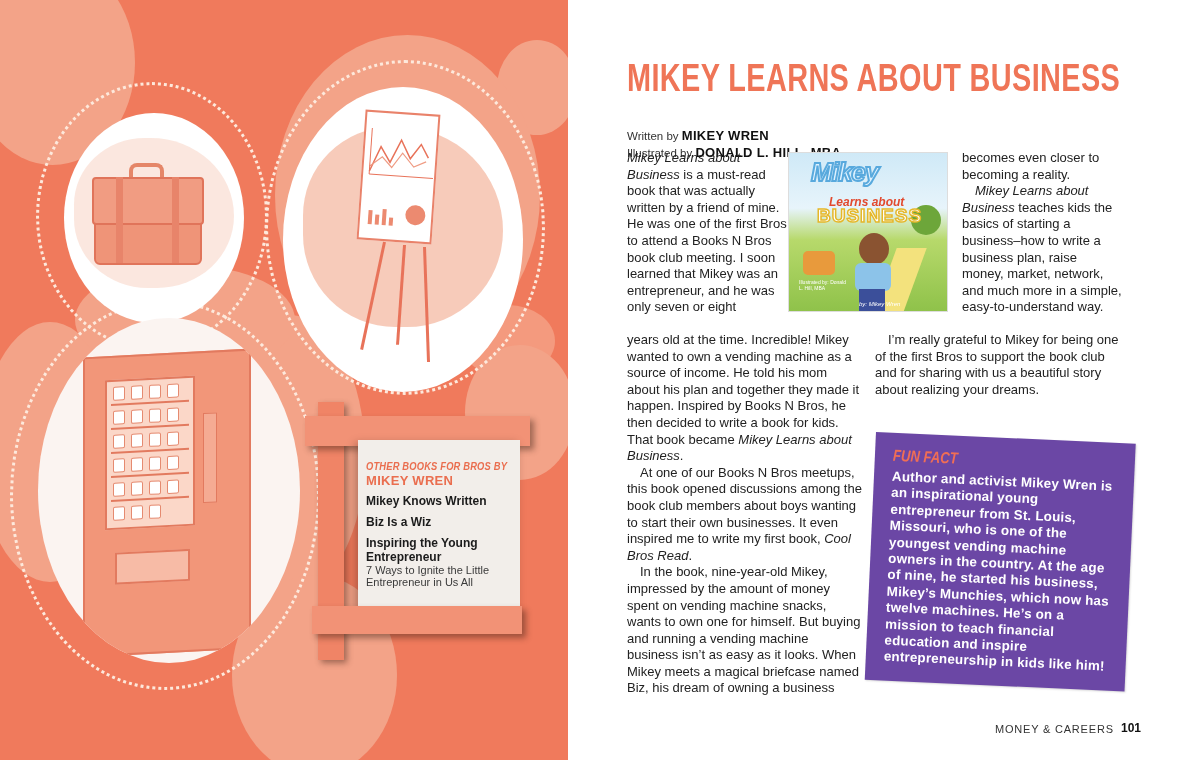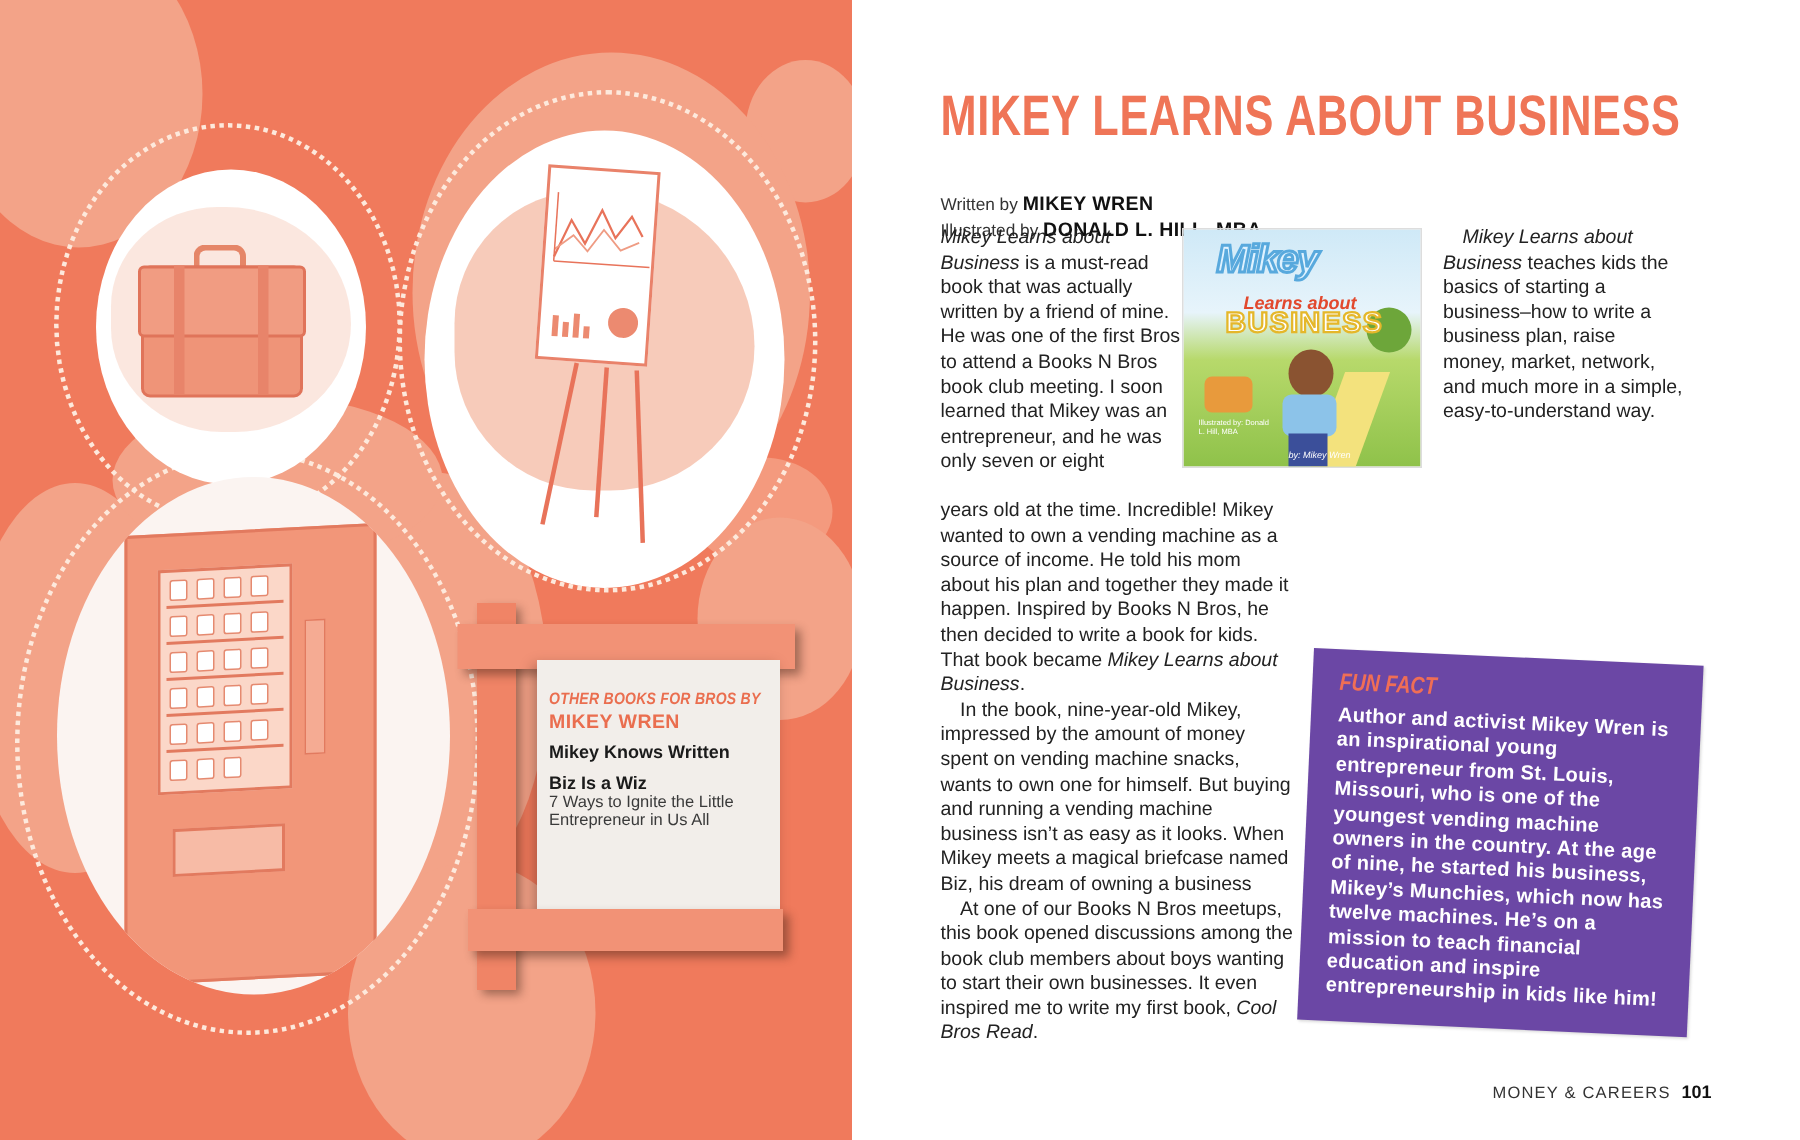--- a/index.html
+++ b/index.html
@@ -169,20 +169,21 @@
   </div>
 
   <div>
     <div class="sign-post" style="left:318px;top:402px;width:26px;height:258px;"></div>
     <div class="sign-plank" style="left:305px;top:416px;width:225px;height:30px;"></div>
     <div class="sign-card">
       <div class="ob-head1">OTHER BOOKS FOR BROS BY</div>
       <div class="ob-head2">MIKEY WREN</div>
       <div class="ob-title" style="margin-top:6px;">Mikey Knows Written</div>
       <div class="ob-title" style="margin-top:7px;">Biz Is a Wiz</div>
+      <div class="ob-title" style="margin-top:7px;">Inspiring the Young Entrepreneur</div>
       <div class="ob-sub">7 Ways to Ignite the Little Entrepreneur in Us All</div>
     </div>
     <div class="sign-plank" style="left:312px;top:606px;width:210px;height:28px;"></div>
   </div>
 </div>
 
 <div class="right-page">
   <h1 class="title">MIKEY LEARNS ABOUT BUSINESS</h1>
   <div class="byline" style="top:101px;">
     <span>Written by</span>
@@ -206,28 +207,32 @@
     <div class="cover-bag"></div>
     <div class="cover-boy-head"></div>
     <div class="cover-boy-body"></div>
     <div class="cover-boy-legs"></div>
     <div class="cover-illus" style="width:50px;">Illustrated by: Donald L. Hill, MBA</div>
     <div class="cover-byline">by: Mikey Wren</div>
   </div>
 
   <div class="col-a-wide body-text">
     <p><span>years old at the time. Incredible! Mikey wanted to own a vending machine as a source of income. He told his mom about his plan and together they made it happen. Inspired by Books N Bros, he then decided to write a book for kids. That book became </span><i>Mikey Learns about Business</i><span>.</span></p>
+    <p class="indent"><span>At one of our Books N Bros meetups, this book opened discussions among the book club members about boys wanting to start their own businesses. It even inspired me to write my first book, </span><i>Cool Bros Read</i><span>.</span></p>
     <p class="indent">In the book, nine-year-old Mikey, impressed by the amount of money spent on vending machine snacks, wants to own one for himself. But buying and running a vending machine business isn’t as easy as it looks. When Mikey meets a magical briefcase named Biz, his dream of owning a business</p>
-    <p class="indent"><span>At one of our Books N Bros meetups, this book opened discussions among the book club members about boys wanting to start their own businesses. It even inspired me to write my first book, </span><i>Cool Bros Read</i><span>.</span></p>
   </div>
 
   <div class="col-b body-text">
+    <p>becomes even closer to becoming a reality.</p>
     <p class="indent"><i>Mikey Learns about Business</i><span> teaches kids the basics of starting a business–how to write a business plan, raise money, market, network, and much more in a simple, easy-to-understand way.</span></p>
   </div>
 
+  <div class="col-b-wide body-text">
+    <p class="indent">I’m really grateful to Mikey for being one of the first Bros to support the book club and for sharing with us a beautiful story about realizing your dreams.</p>
+  </div>
 
   <div class="funfact">
     <div class="ff-head">FUN FACT</div>
     <div class="ff-body">Author and activist Mikey Wren is an inspirational young entrepreneur from St. Louis, Missouri, who is one of the youngest vending machine owners in the country. At the age of nine, he started his business, Mikey’s Munchies, which now has twelve machines. He’s on a mission to teach financial education and inspire entrepreneurship in kids like him!</div>
   </div>
 
   <div class="footer-section">MONEY &amp; CAREERS</div>
   <div class="footer-page">101</div>
 </div>
 

